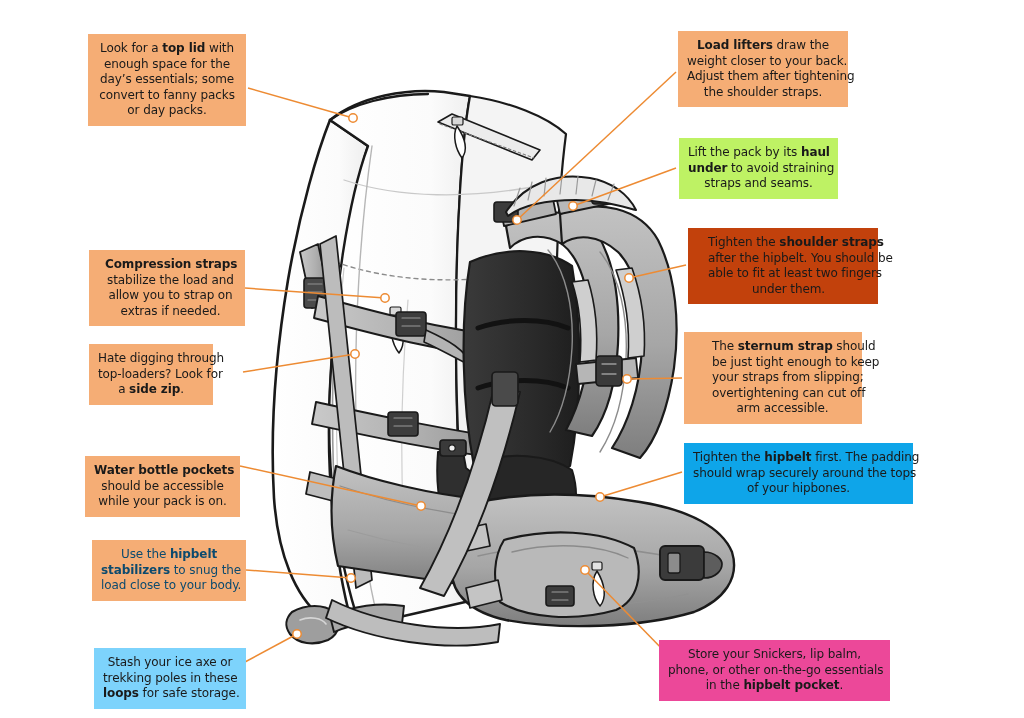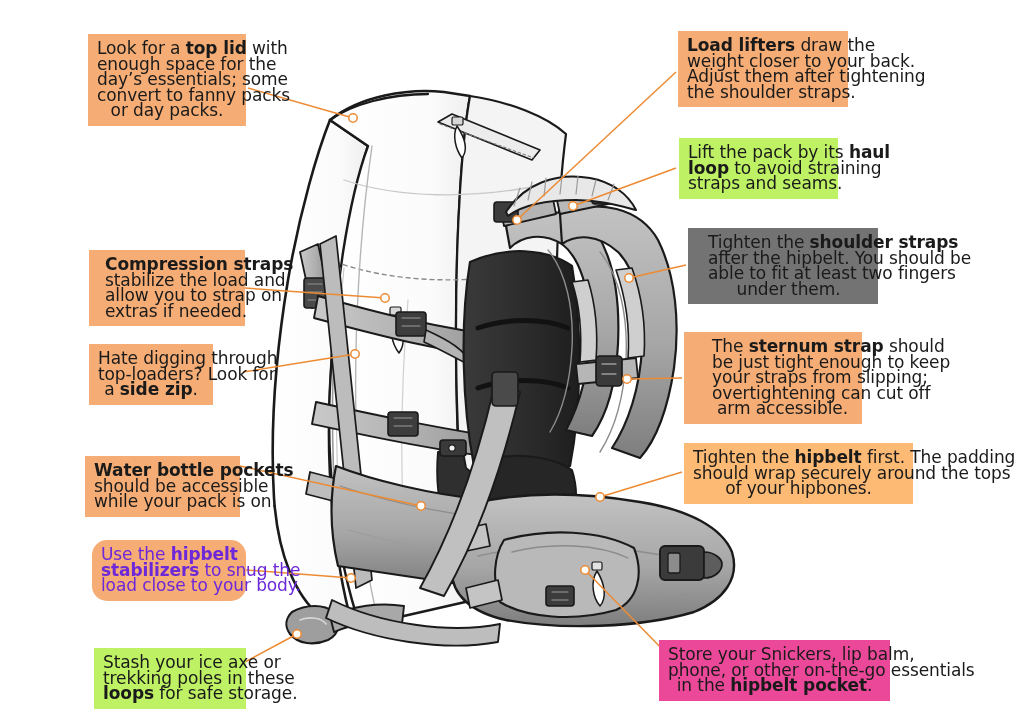--- a/index.html
+++ b/index.html
@@ -6,21 +6,21 @@
   html,body{margin:0;padding:0;background:#ffffff;}
   body{width:1024px;height:718px;overflow:hidden;font-family:"DejaVu Sans",sans-serif;}
   #stage{position:relative;width:1024px;height:718px;background:#fff;}
   #art{position:absolute;left:0;top:0;width:1024px;height:718px;}
   #leaders{position:absolute;left:0;top:0;width:1024px;height:718px;pointer-events:none;}
   .callout{
     position:absolute;
     background:#F5AD75;
     color:#1a1a1a;
     font-family:"DejaVu Sans",sans-serif;
-    font-size:17px;
+    font-size:12px;
     line-height:15.6px;
     text-align:center;
     padding:7px 9px;
     box-sizing:border-box;
     letter-spacing:-0.1px;
   }
   .callout b{font-weight:bold;}
   .callout .ln{display:block;white-space:nowrap;}
 </style>
 </head>
@@ -279,61 +279,61 @@
     <span class="ln">top-loaders? Look for</span>
     <span class="ln">a <b>side zip</b>.</span>
   </div>
 
   <div class="callout" style="left: 85px; top: 456px; width: 155px; background: rgb(245, 173, 117); color: rgb(26, 26, 26);">
     <span class="ln"><b>Water bottle pockets</b></span>
     <span class="ln">should be accessible</span>
     <span class="ln">while your pack is on.</span>
   </div>
 
-  <div class="callout" style="left: 92px; top: 540px; width: 154px; background: rgb(245, 173, 117); color: #6d28d9; border-radius: 15px;">
+  <div class="callout" style="left: 92px; top: 540px; width: 154px; background: rgb(245, 173, 117); color: #0c4a6e;">
     <span class="ln">Use the <b>hipbelt</b></span>
     <span class="ln"><b>stabilizers</b> to snug the</span>
     <span class="ln">load close to your body.</span>
   </div>
 
-  <div class="callout" style="left: 94px; top: 648px; width: 152px; background: #bef264; color: rgb(26, 26, 26);">
+  <div class="callout" style="left: 94px; top: 648px; width: 152px; background: #7dd3fc; color: rgb(26, 26, 26);">
     <span class="ln">Stash your ice axe or</span>
     <span class="ln">trekking poles in these</span>
     <span class="ln"><b>loops</b> for safe storage.</span>
   </div>
 
   <div class="callout" style="left: 678px; top: 31px; width: 170px; background: rgb(245, 173, 117); color: rgb(26, 26, 26);">
     <span class="ln"><b>Load lifters</b> draw the</span>
     <span class="ln">weight closer to your back.</span>
     <span class="ln">Adjust them after tightening</span>
     <span class="ln">the shoulder straps.</span>
   </div>
 
   <div class="callout" style="left: 679px; top: 138px; width: 159px; background: #bef264; color: rgb(26, 26, 26);">
     <span class="ln">Lift the pack by its <b>haul</b></span>
-    <span class="ln"><b>loop</b> to avoid straining</span>
+    <span class="ln"><b>under</b> to avoid straining</span>
     <span class="ln">straps and seams.</span>
   </div>
 
-  <div class="callout" style="left: 688px; top: 228px; width: 190px; background: #737373; color: rgb(26, 26, 26); padding-left: 20px;">
+  <div class="callout" style="left: 688px; top: 228px; width: 190px; background: #c2410c; color: rgb(26, 26, 26); padding-left: 20px;">
     <span class="ln">Tighten the <b>shoulder straps</b></span>
     <span class="ln">after the hipbelt. You should be</span>
     <span class="ln">able to fit at least two fingers</span>
     <span class="ln">under them.</span>
   </div>
 
   <div class="callout" style="left: 684px; top: 332px; width: 178px; background: rgb(245, 173, 117); color: rgb(26, 26, 26); padding-left: 28px;">
     <span class="ln">The <b>sternum strap</b> should</span>
     <span class="ln">be just tight enough to keep</span>
     <span class="ln">your straps from slipping;</span>
     <span class="ln">overtightening can cut off</span>
     <span class="ln">arm accessible.</span>
   </div>
 
-  <div class="callout" style="left: 684px; top: 443px; width: 229px; background: #fdba74; color: rgb(26, 26, 26);">
+  <div class="callout" style="left: 684px; top: 443px; width: 229px; background: #0ea5e9; color: rgb(26, 26, 26);">
     <span class="ln">Tighten the <b>hipbelt</b> first. The padding</span>
     <span class="ln">should wrap securely around the tops</span>
     <span class="ln">of your hipbones.</span>
   </div>
 
   <div class="callout" style="left: 659px; top: 640px; width: 231px; background: #ec4899; color: rgb(26, 26, 26);">
     <span class="ln">Store your Snickers, lip balm,</span>
     <span class="ln">phone, or other on-the-go essentials</span>
     <span class="ln">in the <b>hipbelt pocket</b>.</span>
   </div>

